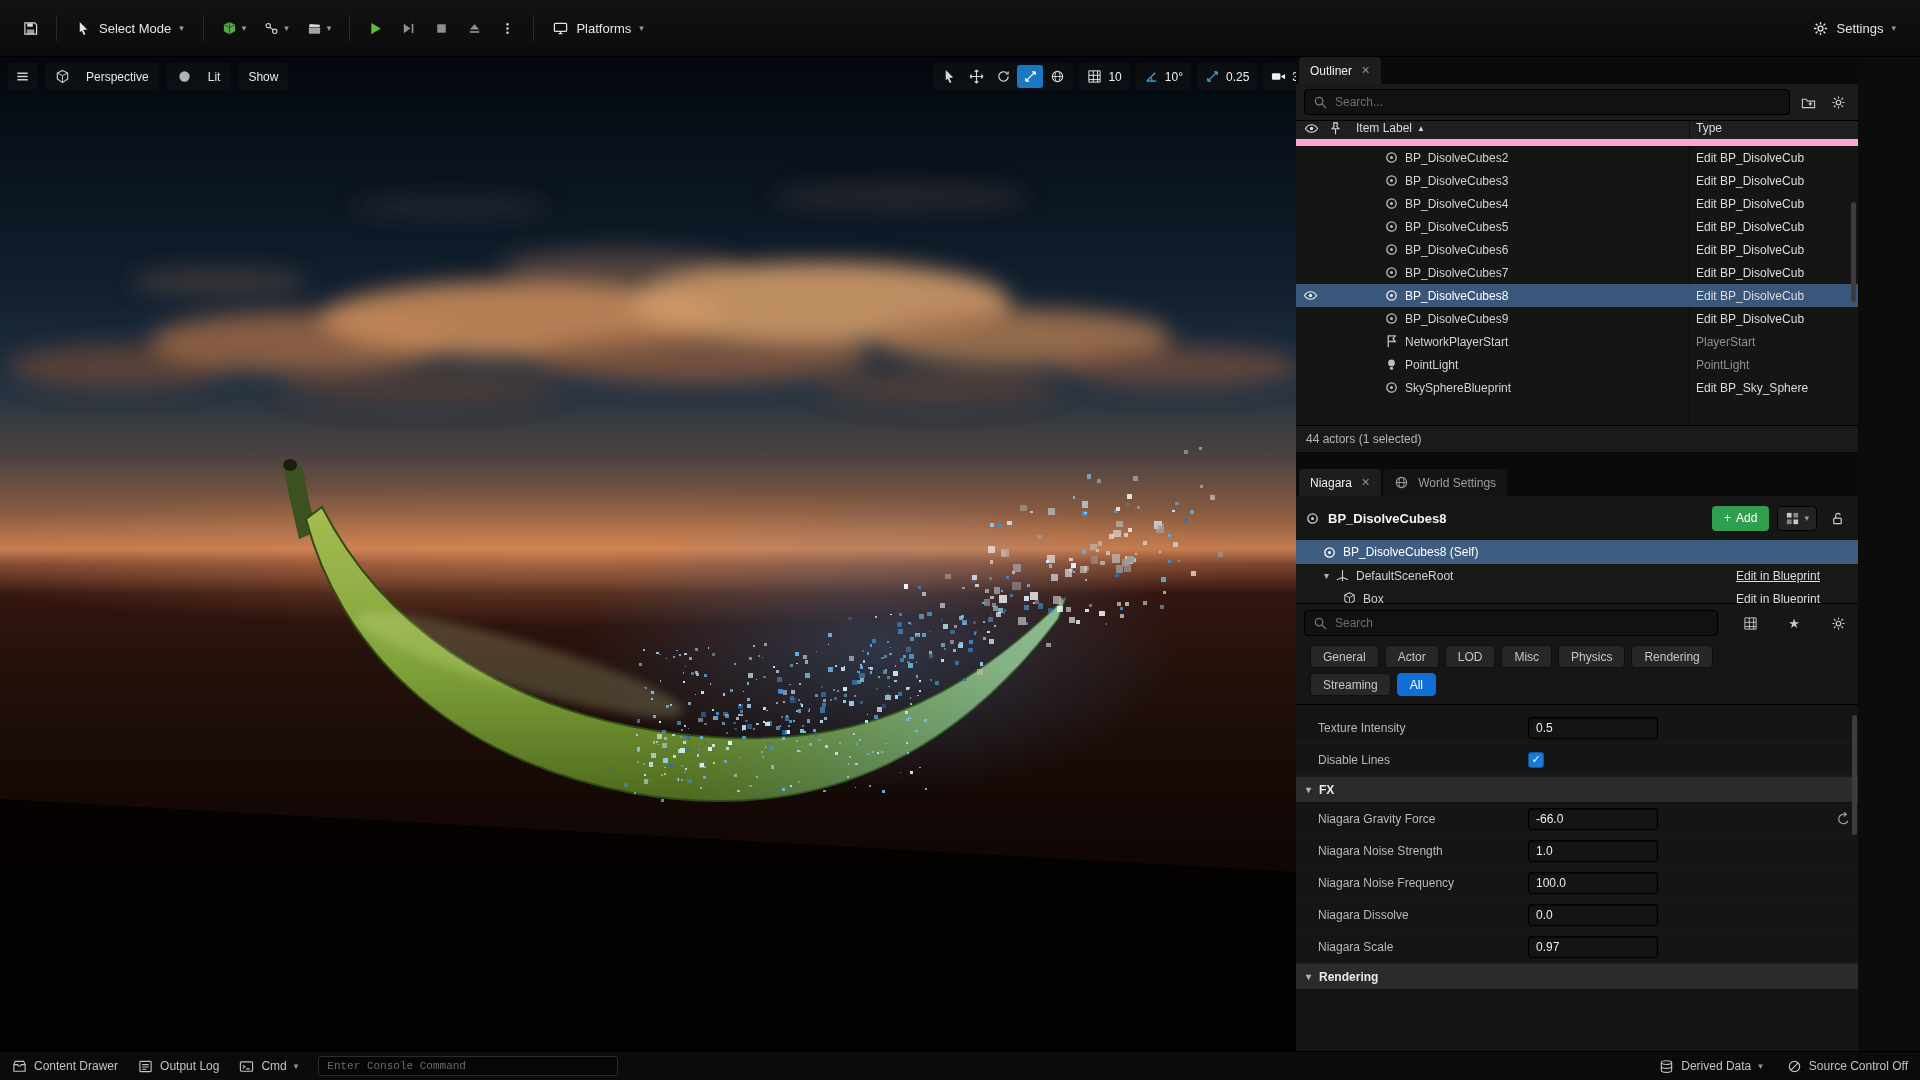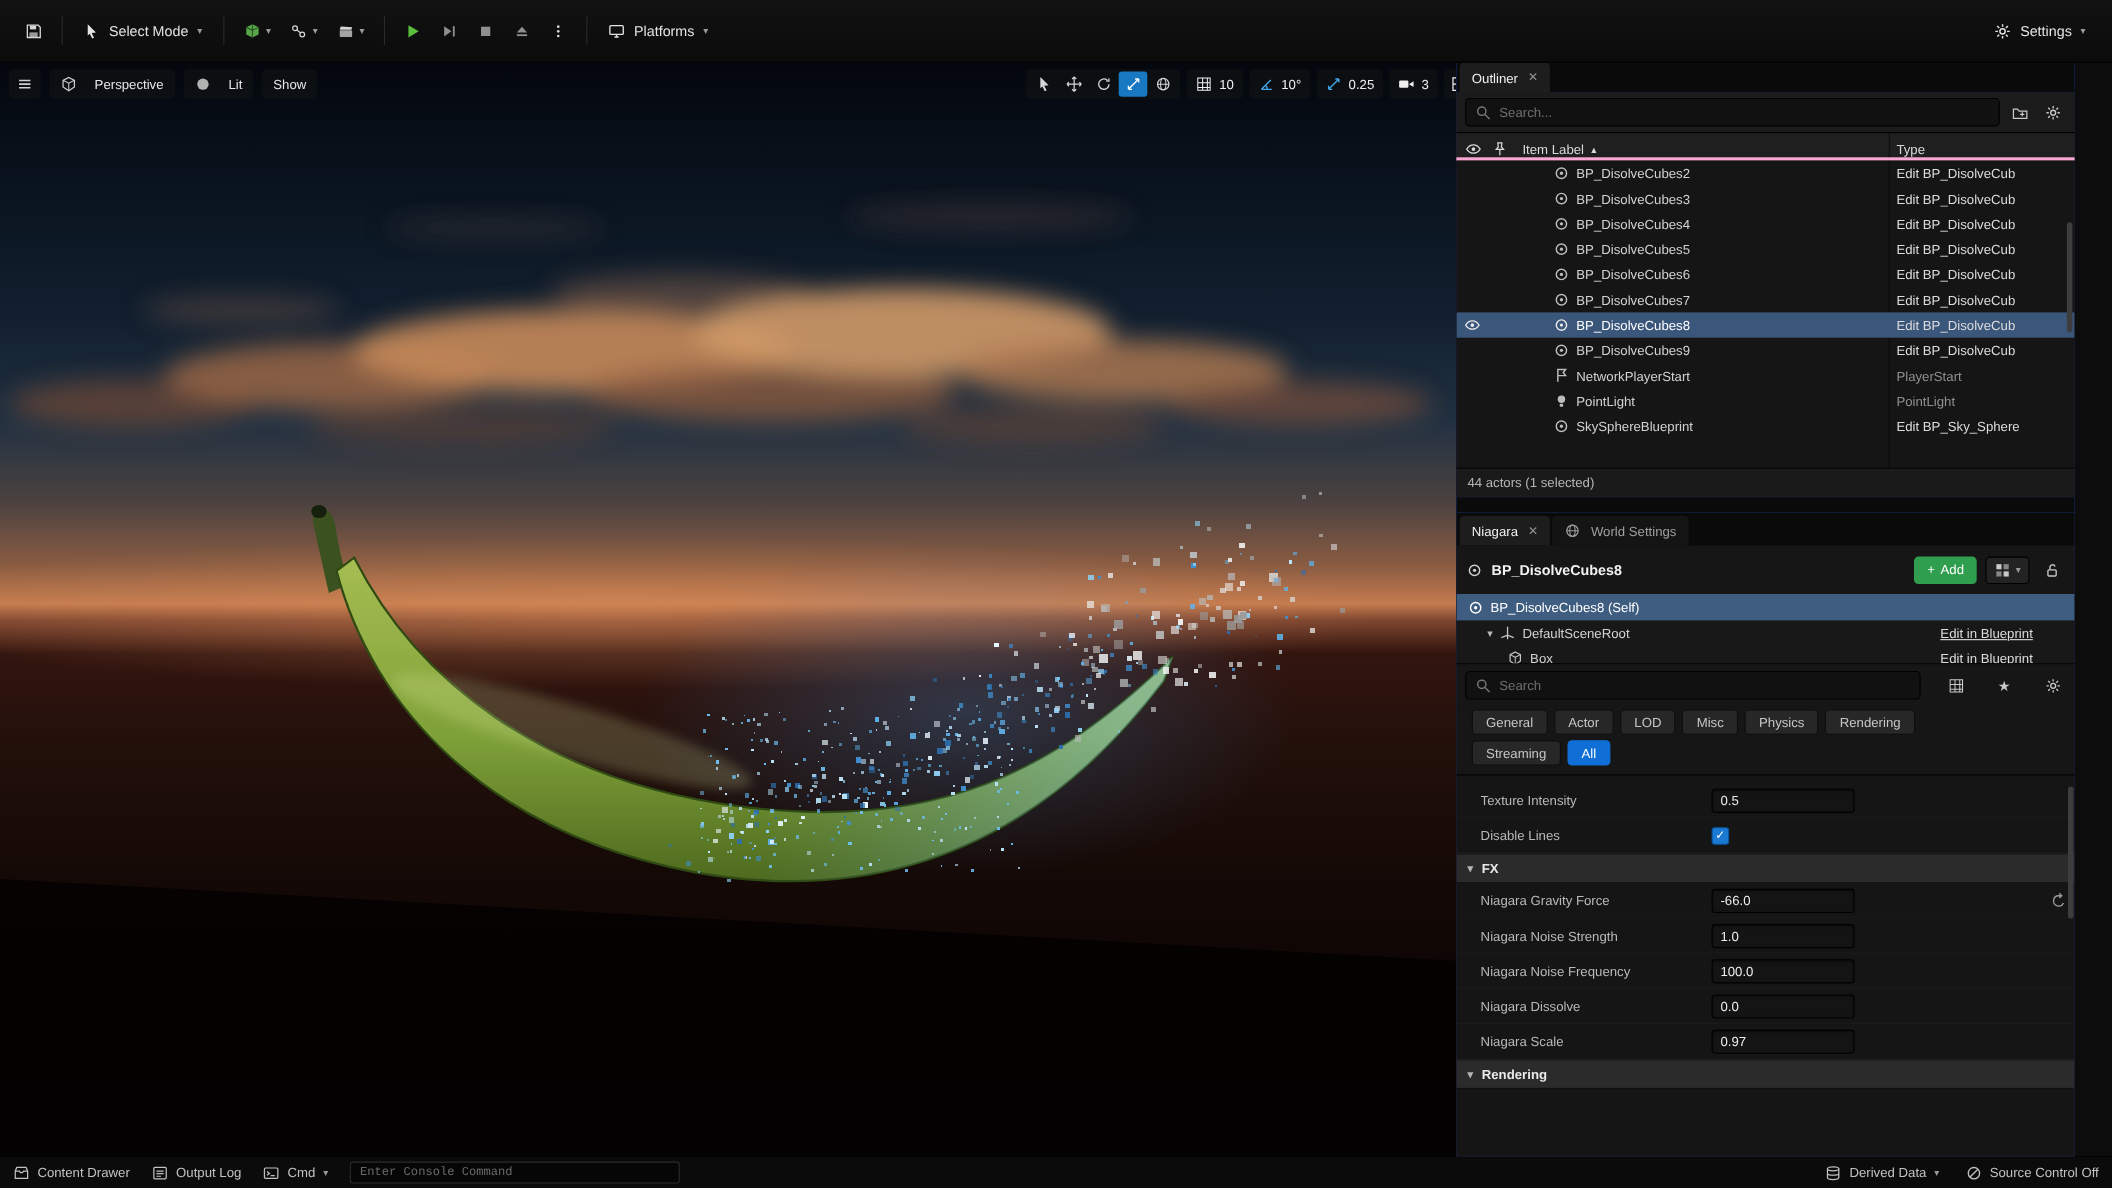--- a/index.html
+++ b/index.html
@@ -29,35 +29,35 @@
   .pill{display:flex;align-items:center;gap:16px;height:27px;padding:0 10px;background:rgba(15,17,19,.82);border:0;border-radius:4px;color:#e6e6e6;font-size:12px}
   .pill .i{color:#cfcfcf}
   .vp-right{margin-left:auto;display:flex;gap:6px}
   .toolgrp{display:flex;align-items:center;gap:1px;height:27px;padding:0 3px;background:rgba(15,17,19,.82);border-radius:4px}
   .toolbtn{width:26px;height:23px;display:flex;align-items:center;justify-content:center;background:none;border:0;color:#d6d6d6;border-radius:3px}
   .toolbtn.active{background:#1878c2;color:#fff}
   .snap{display:flex;align-items:center;gap:6px;height:27px;padding:0 8px;background:rgba(15,17,19,.82);border:0;border-radius:4px;color:#efefef;font-size:12px}
   .snap .i.on{color:#41a7ea}
 
   
-  .right{position:absolute;top:57px;left:1324px;width:562px;height:994px;display:flex;flex-direction:column;background:#1d4ed8}
+  .right{position:absolute;top:57px;left:1296px;width:562px;height:994px;display:flex;flex-direction:column;background:#0c4a6e}
   .tabsrow{height:30px;display:flex;align-items:flex-end;gap:2px;padding-left:3px;background:#0a0a0a}
   .tab{height:27px;display:flex;align-items:center;gap:9px;padding:0 11px;background:#141414;border:0;border-radius:4px 4px 0 0;color:#9f9f9f;font-size:12px}
   .tab.active{background:#1d1d1d;color:#f0f0f0}
   .tab .x{color:#8d8d8d;font-size:11px}
   .panelbody{background:#161616}
 
   
   .outliner{height:395px;display:flex;flex-direction:column}
   .ol-search{display:flex;align-items:center;gap:6px;height:36px;padding:0 8px;background:#1b1b1b}
   .searchbox{flex:1;display:flex;align-items:center;gap:7px;height:26px;background:#111;border:1px solid #000;border-radius:4px;padding:0 8px;color:#777}
   .searchbox input{flex:1;background:none;border:0;color:#ddd;font:12px "Liberation Sans",sans-serif}
   .searchbox input::placeholder{color:#6f6f6f}
   .icon-btn{width:24px;height:24px;display:flex;align-items:center;justify-content:center;background:none;border:0;color:#c9c9c9}
-  .ol-header{height:26px;display:flex;align-items:flex-end;background:#1f1f1f;border-top:1px solid #000;border-bottom:3px solid #f9a8d4;position:relative;color:#dadada}
+  .ol-header{height:26px;display:flex;align-items:flex-start;background:#1f1f1f;border-top:1px solid #000;border-bottom:7px solid #f9a8d4;position:relative;color:#dadada}
   .ol-header .lbl{margin-left:13px;display:flex;align-items:center;gap:5px}
   .ol-header .typ{position:absolute;left:400px}
   .colline{position:absolute;left:393px;top:0;bottom:0;width:1px;background:rgba(0,0,0,.55)}
   .ol-rows{height:279px;position:relative;background:#151515;overflow:hidden}
   .ol-row{height:23px;display:flex;align-items:center;gap:6px;position:relative;padding-left:88px;color:#d2d2d2}
   .ol-row.selected{background:#3a567a;color:#fff}
   .ol-row .i{color:#bdbdbd}
   .ol-row.selected .i{color:#eaeaea}
   .ol-eye{position:absolute;left:7px;color:#e2e2e2}
   .ol-label{white-space:nowrap}
@@ -1130,21 +1130,21 @@
             <span class="i">
               <svg viewBox="0 0 16 16">
                 <rect x="4" y="7.5" width="8" height="6" rx="1" fill="none" stroke="currentColor" stroke-width="1.3"></rect>
                 <path d="M6 7.5V5a2.5 2.5 0 0 1 4.9-.6" fill="none" stroke="currentColor" stroke-width="1.3"></path>
               </svg>
             </span>
           </button>
       </div>
 
       <div id="comp-tree">
-          <div class="tree-row selected" style="padding-left: 10px;">
+          <div class="tree-row selected" style="padding-left: 26px;">
             <span class="i">
               <svg viewBox="0 0 16 16" width="14" height="14">
                 <circle cx="8" cy="8" r="5" fill="none" stroke="currentColor" stroke-width="1.4"></circle>
                 <circle cx="8" cy="8" r="1.6" fill="currentColor"></circle>
               </svg>
             </span>
             <span>BP_DisolveCubes8 (Self)</span>
           </div>
           <div class="tree-row" style="padding-left: 28px;">
             <span class="tri">▾</span>

